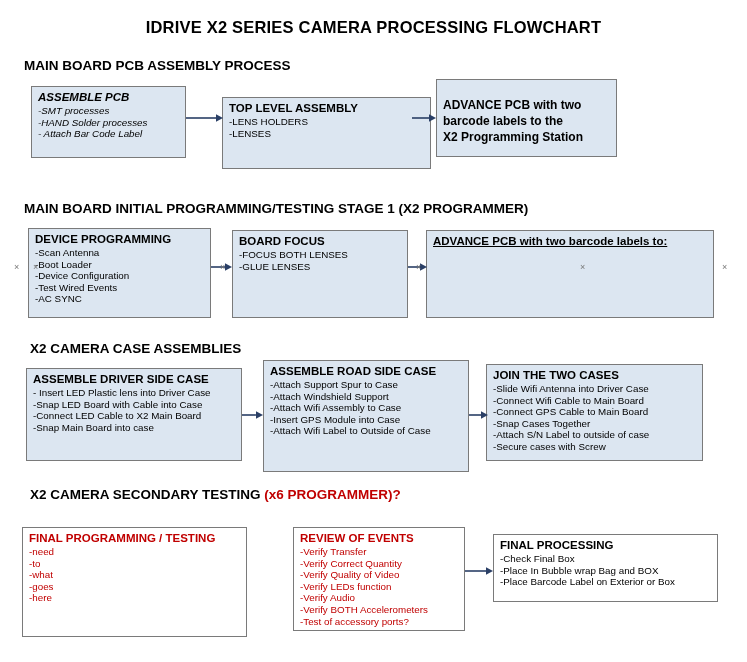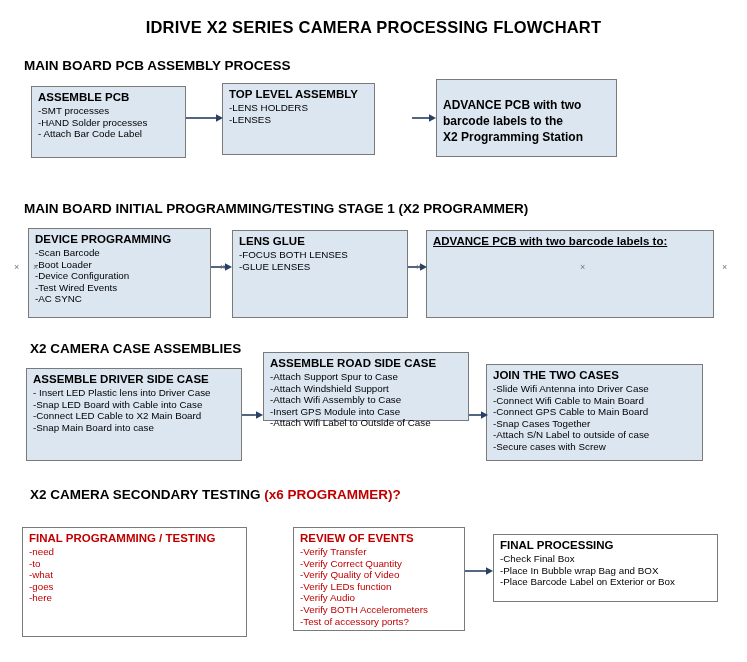--- a/index.html
+++ b/index.html
@@ -86,30 +86,30 @@
 </style>
 </head>
 <body>
 
 <div id="canvas">
 
   <div class="title">IDRIVE X2  SERIES CAMERA PROCESSING FLOWCHART</div>
 
   <div class="section-head" style="left:24px; top:58px;">MAIN BOARD PCB ASSEMBLY PROCESS</div>
 
-  <div class="box" style="left:31px; top:86px; width:155px; height:72px;">
+  <div class="box" style="left:31px; top:86px; width:155px; height:72px;font-style:italic;">
     <span class="box-title">ASSEMBLE PCB</span>
     <div class="box-lines">
       <div>-SMT processes</div>
       <div>-HAND Solder processes</div>
       <div>- Attach Bar Code Label</div>
     </div>
   </div>
 
-  <div class="box" style="left:222px; top:83px; width:153px; height:72px;">
+  <div class="box" style="left:222px; top:97px; width:209px; height:72px;">
     <span class="box-title">TOP LEVEL ASSEMBLY</span>
     <div class="box-lines">
       <div>-LENS HOLDERS</div>
       <div>-LENSES</div>
     </div>
   </div>
 
   <div class="box" style="left:436px; top:79px; width:181px; height:78px; padding-top:17px;">
     <span class="box-title" style="font-size:12px; line-height:16px;">ADVANCE PCB with two
 barcode labels to the
@@ -133,30 +133,30 @@
     <svg width="723" height="8" viewBox="0 0 723 8">
       <line x1="0" y1="4" x2="723" y2="4" stroke="#ffffff" stroke-width="1"></line>
     </svg>
   </div>
 
   <div class="section-head" style="left:24px; top:201px;">MAIN BOARD INITIAL PROGRAMMING/TESTING STAGE 1 (X2 PROGRAMMER)</div>
 
   <div class="box" style="left:28px; top:228px; width:183px; height:90px;">
     <span class="box-title">DEVICE PROGRAMMING</span>
     <div class="box-lines">
-      <div>-Scan Barcode</div>
+      <div>-Scan Antenna</div>
       <div>-Boot Loader</div>
       <div>-Device Configuration</div>
       <div>-Test Wired Events</div>
       <div>-AC SYNC</div>
     </div>
   </div>
 
   <div class="box" style="left:232px; top:230px; width:176px; height:88px;">
-    <span class="box-title">LENS GLUE</span>
+    <span class="box-title">BOARD FOCUS</span>
     <div class="box-lines">
       <div>-FOCUS BOTH LENSES</div>
       <div>-GLUE LENSES</div>
     </div>
   </div>
 
   <div class="box" style="left:426px; top:230px; width:288px; height:88px;text-decoration:underline;">
     <span class="box-title">ADVANCE PCB with two barcode labels to:</span>
   </div>
 
@@ -178,21 +178,21 @@
   <div class="box" style="left:26px; top:368px; width:216px; height:93px;">
     <span class="box-title">ASSEMBLE DRIVER SIDE CASE</span>
     <div class="box-lines">
       <div>- Insert LED Plastic lens into Driver Case</div>
       <div>-Snap LED Board with Cable into Case</div>
       <div>-Connect LED Cable to X2 Main Board</div>
       <div>-Snap Main Board into case</div>
     </div>
   </div>
 
-  <div class="box" style="left:263px; top:352px; width:206px; height:69px;">
+  <div class="box" style="left:263px; top:360px; width:206px; height:112px;">
     <span class="box-title">ASSEMBLE ROAD SIDE CASE</span>
     <div class="box-lines">
       <div>-Attach Support Spur to Case</div>
       <div>-Attach Windshield Support</div>
       <div>-Attach Wifi Assembly to Case</div>
       <div>-Insert GPS Module into Case</div>
       <div>-Attach Wifi Label to Outside of Case</div>
     </div>
   </div>
 

